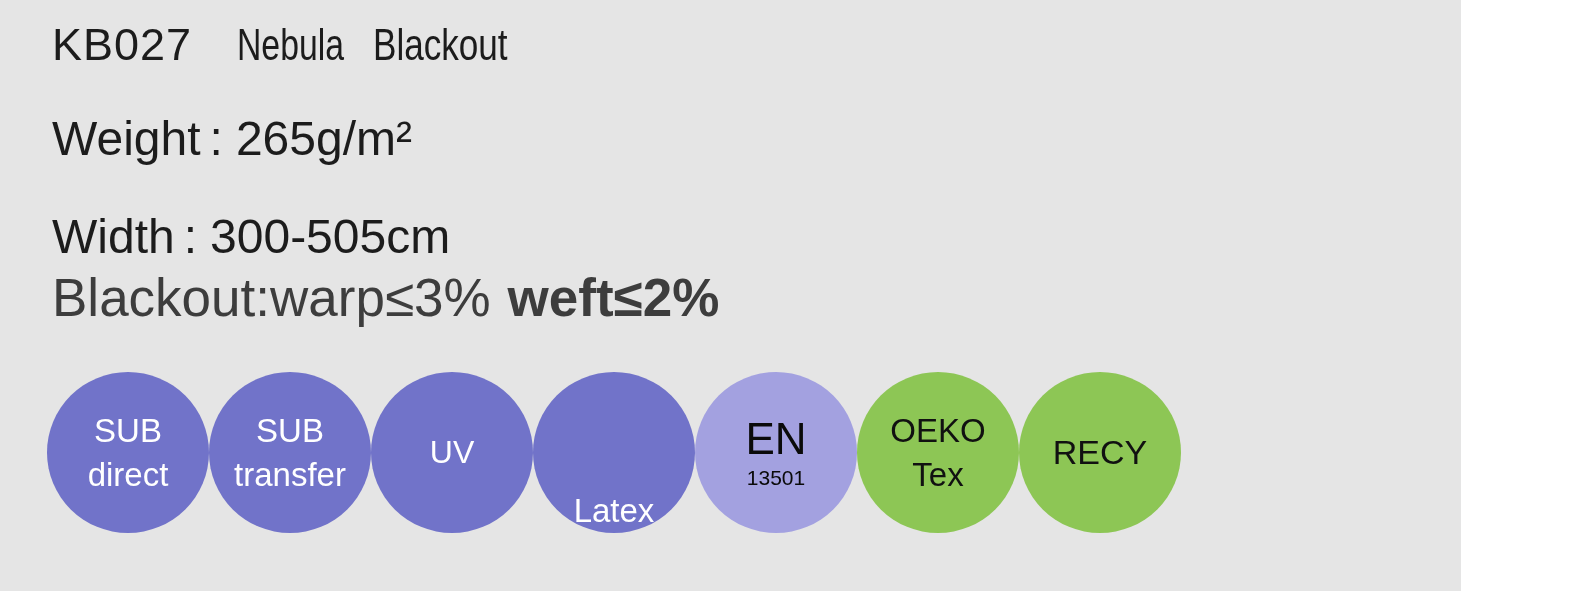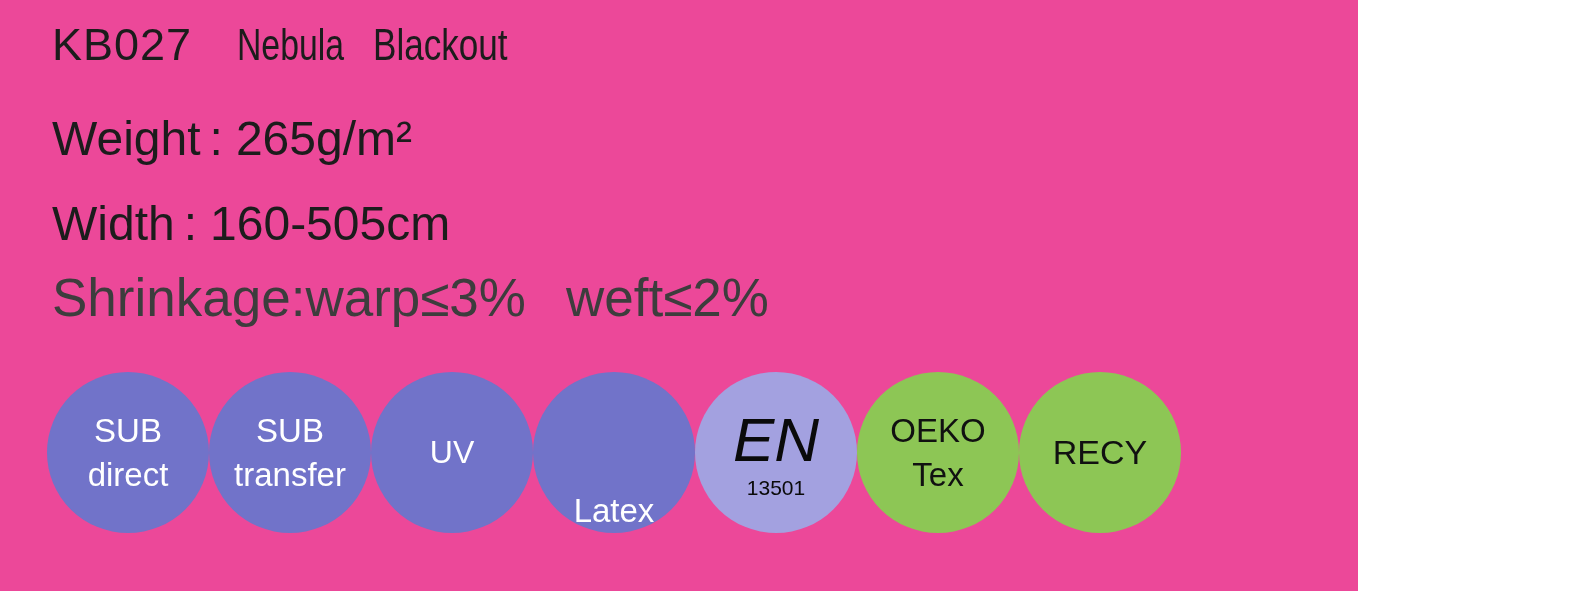--- a/index.html
+++ b/index.html
@@ -1,23 +1,23 @@
 <!DOCTYPE html>
 <html><head>
 <meta charset="utf-8">
 <style>
   * { margin: 0; padding: 0; box-sizing: border-box; }
   html, body { background: #ffffff; }
   body { font-family: "Liberation Sans", "DejaVu Sans", sans-serif; }
 
   .canvas {
     position: relative;
-    width: 1358px;
+    width: 1461px;
     height: 591px;
-    background: #ec4899;
+    background: #e5e5e5;
     overflow: hidden;
   }
 
   
   .title-line { position: absolute; top: 20px; left: 0; height: 56px; width: 100%; }
   .title-seg {
     position: absolute;
     top: 0;
     font-size: 45px;
     line-height: 1.1;
@@ -34,37 +34,37 @@
     left: 52px;
     display: flex;
     align-items: baseline;
     font-size: 48px;
     line-height: 1.1;
     color: #1c1c1c;
     white-space: nowrap;
     margin-top: 12px;
   }
   .spec-weight { top: 101px; }
-  .spec-width  { top: 186px; }
+  .spec-width  { top: 199px; }
   .spec-colon  { margin: 0 13px 0 9px; }
 
   
   .shrink-row {
     position: absolute;
     left: 52px;
     top: 269px;
     display: flex;
     align-items: baseline;
     font-size: 53px;
     line-height: 1.1;
     color: #3d3d3d;
     white-space: nowrap;
   }
   .shrink-warp { margin-left: 0; }
-  .shrink-weft { margin-left: 40px; }
+  .shrink-weft { margin-left: 17px; font-weight: bold; }
 
   
   .badge-row {
     position: absolute;
     left: 47px;
     top: 372px;
     display: flex;
   }
   .badge {
     width: 162px;
@@ -73,21 +73,21 @@
     flex: 0 0 auto;
     display: flex;
     flex-direction: column;
     align-items: center;
     justify-content: center;
     text-align: center;
   }
   .bl { display: block; line-height: 1.32; }
   .fs-m  { font-size: 33px; }
   .fs-lg { font-size: 32px; }
-  .fs-en { font-size: 62px; line-height: 1.15; font-style: italic; }
+  .fs-en { font-size: 44px; line-height: 1.15; }
   .fs-sub { font-size: 21px; line-height: 1.25; }
   .fs-recy { font-size: 34px; }
 </style>
 </head>
 <body>
 
 <div class="canvas">
 
   <div class="title-line">
     <span class="title-seg title-code">KB027</span>
@@ -97,25 +97,25 @@
 
   <div class="spec-row spec-weight">
     <span>Weight</span>
     <span class="spec-colon">:</span>
     <span>265g/m²</span>
   </div>
 
   <div class="spec-row spec-width">
     <span>Width</span>
     <span class="spec-colon">:</span>
-    <span>160-505cm</span>
+    <span>300-505cm</span>
   </div>
 
   <div class="shrink-row">
-    <span>Shrinkage:</span>
+    <span>Blackout:</span>
     <span class="shrink-warp">warp≤3%</span>
     <span class="shrink-weft">weft≤2%</span>
   </div>
 
   <div class="badge-row">
 
     <div class="badge" style="background-color: rgb(113, 115, 201); color: rgb(255, 255, 255);">
       <span class="bl fs-m">SUB</span>
       <span class="bl fs-m">direct</span>
     </div>

